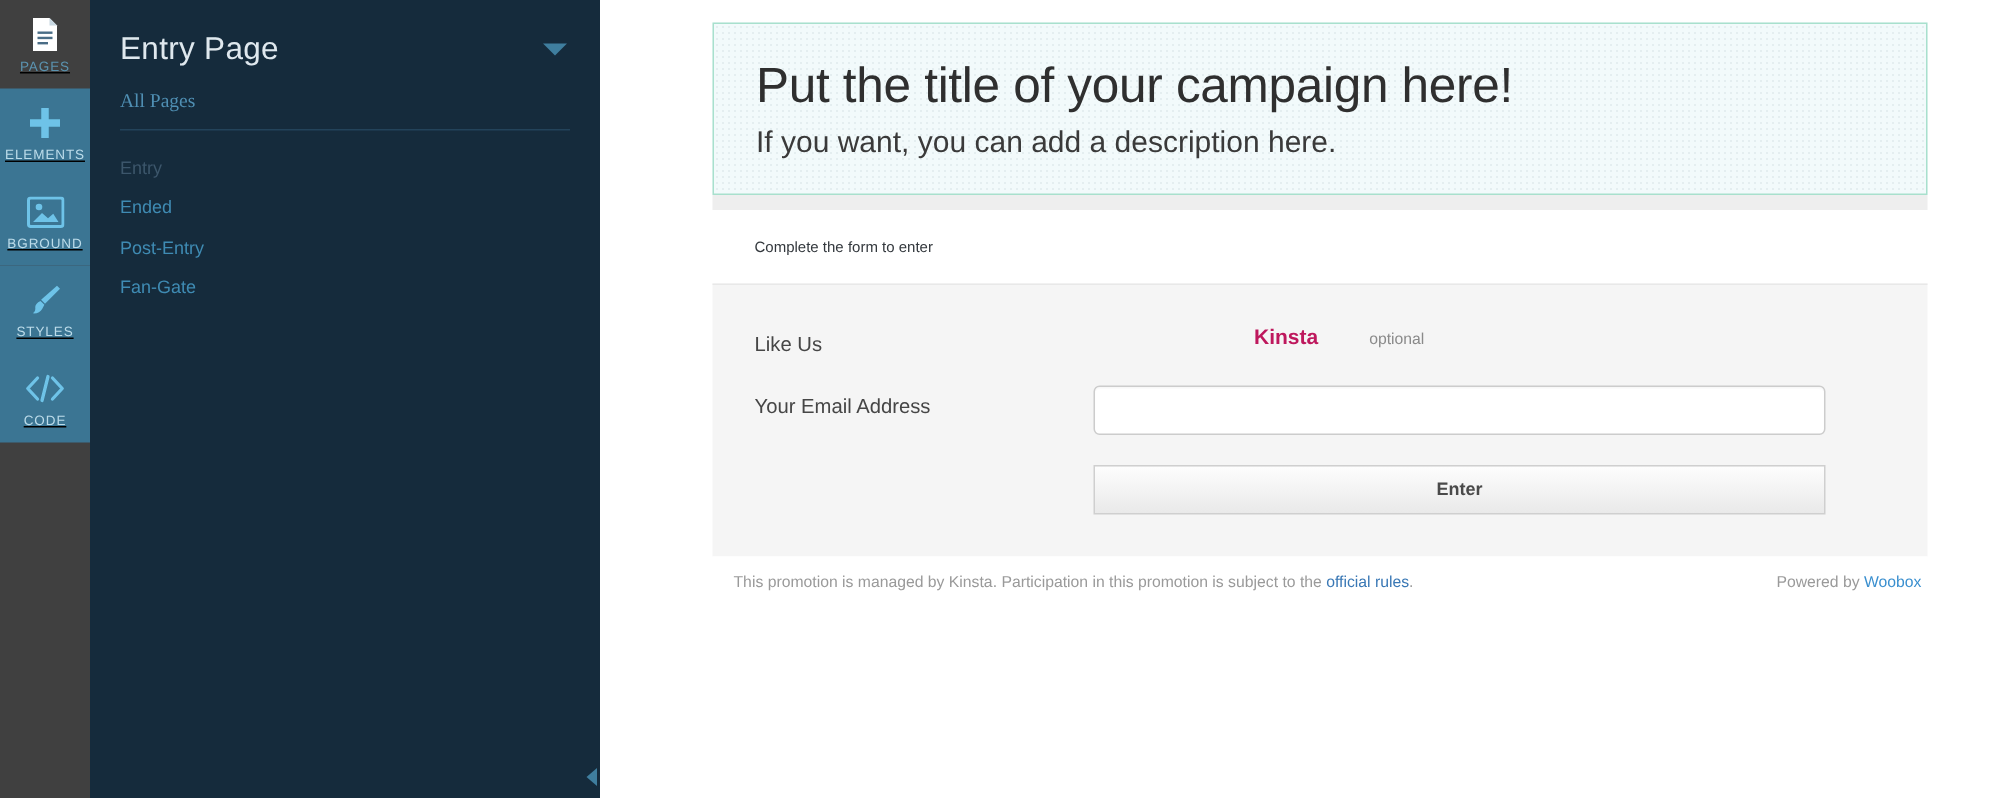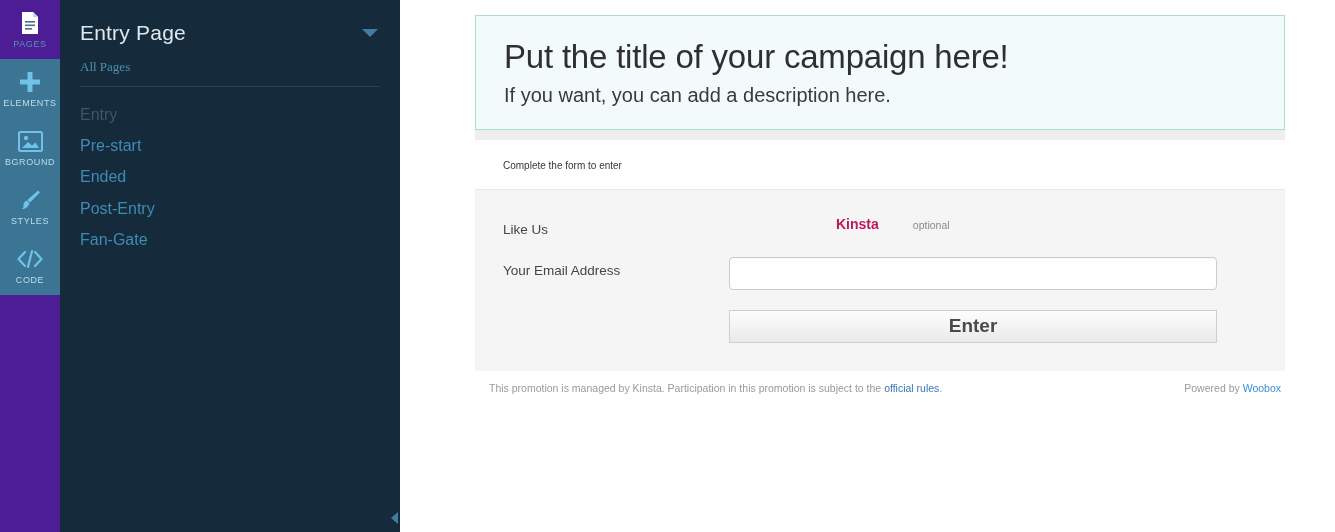--- a/index.html
+++ b/index.html
@@ -17,25 +17,26 @@
     width: 1335px;
     height: 532px;
     display: flex;
     background: #ffffff;
   }
 
   
   .icon-rail {
     width: 60px;
     height: 532px;
-    background: #4c1d95;
+    background: #404040;
     flex: 0 0 60px;
     display: flex;
     flex-direction: column;
     align-items: stretch;
+    text-decoration: underline;
   }
   .rail-item {
     height: 59px;
     display: flex;
     flex-direction: column;
     align-items: center;
     justify-content: center;
     cursor: pointer;
     color: #5fa8cc;
     gap: 3px;
@@ -95,21 +96,21 @@
     display: block;
     font-family: Liberation Serif, serif;
   }
   .divider {
     height: 1px;
     background: #23435a;
     margin-bottom: 12px;
   }
   .nav-list { list-style: none; }
   .nav-item {
-    font-size: 16px;
+    font-size: 12px;
     color: #3f8bb3;
     padding: 6px 0;
     cursor: pointer;
     line-height: 1.2;
   }
   .nav-item.disabled {
     color: #3c566b;
     cursor: default;
   }
   .collapse-arrow {
@@ -223,21 +224,21 @@
     outline: none;
     box-shadow: inset 0 1px 1px rgba(0,0,0,0.035);
   }
 
   .enter-btn {
     width: 488px;
     height: 33px;
     border: 1px solid #cfcfcf;
     border-radius: 0;
     background: linear-gradient(to bottom, #fdfdfd 0%, #f3f3f3 52%, #e9e9e9 100%);
-    font-size: 19px;
+    font-size: 12px;
     font-weight: bold;
     color: #4a4a4a;
     cursor: pointer;
     font-family: "Liberation Sans", sans-serif;
   }
 
   .legal-bar {
     display: flex;
     align-items: center;
     justify-content: space-between;
@@ -331,21 +332,20 @@
     <div class="panel-head">
       <div class="panel-title">Entry Page</div>
       <div class="caret-down"></div>
     </div>
 
     <a class="all-pages">All Pages</a>
     <div class="divider"></div>
 
     <ul class="nav-list">
       <li class="nav-item disabled">Entry</li>
-      <li class="nav-item">Pre-start</li>
       <li class="nav-item">Ended</li>
       <li class="nav-item">Post-Entry</li>
       <li class="nav-item">Fan-Gate</li>
     </ul>
 
     <div class="collapse-arrow"></div>
   </div>
 
   <div class="canvas">
     <div class="preview">

